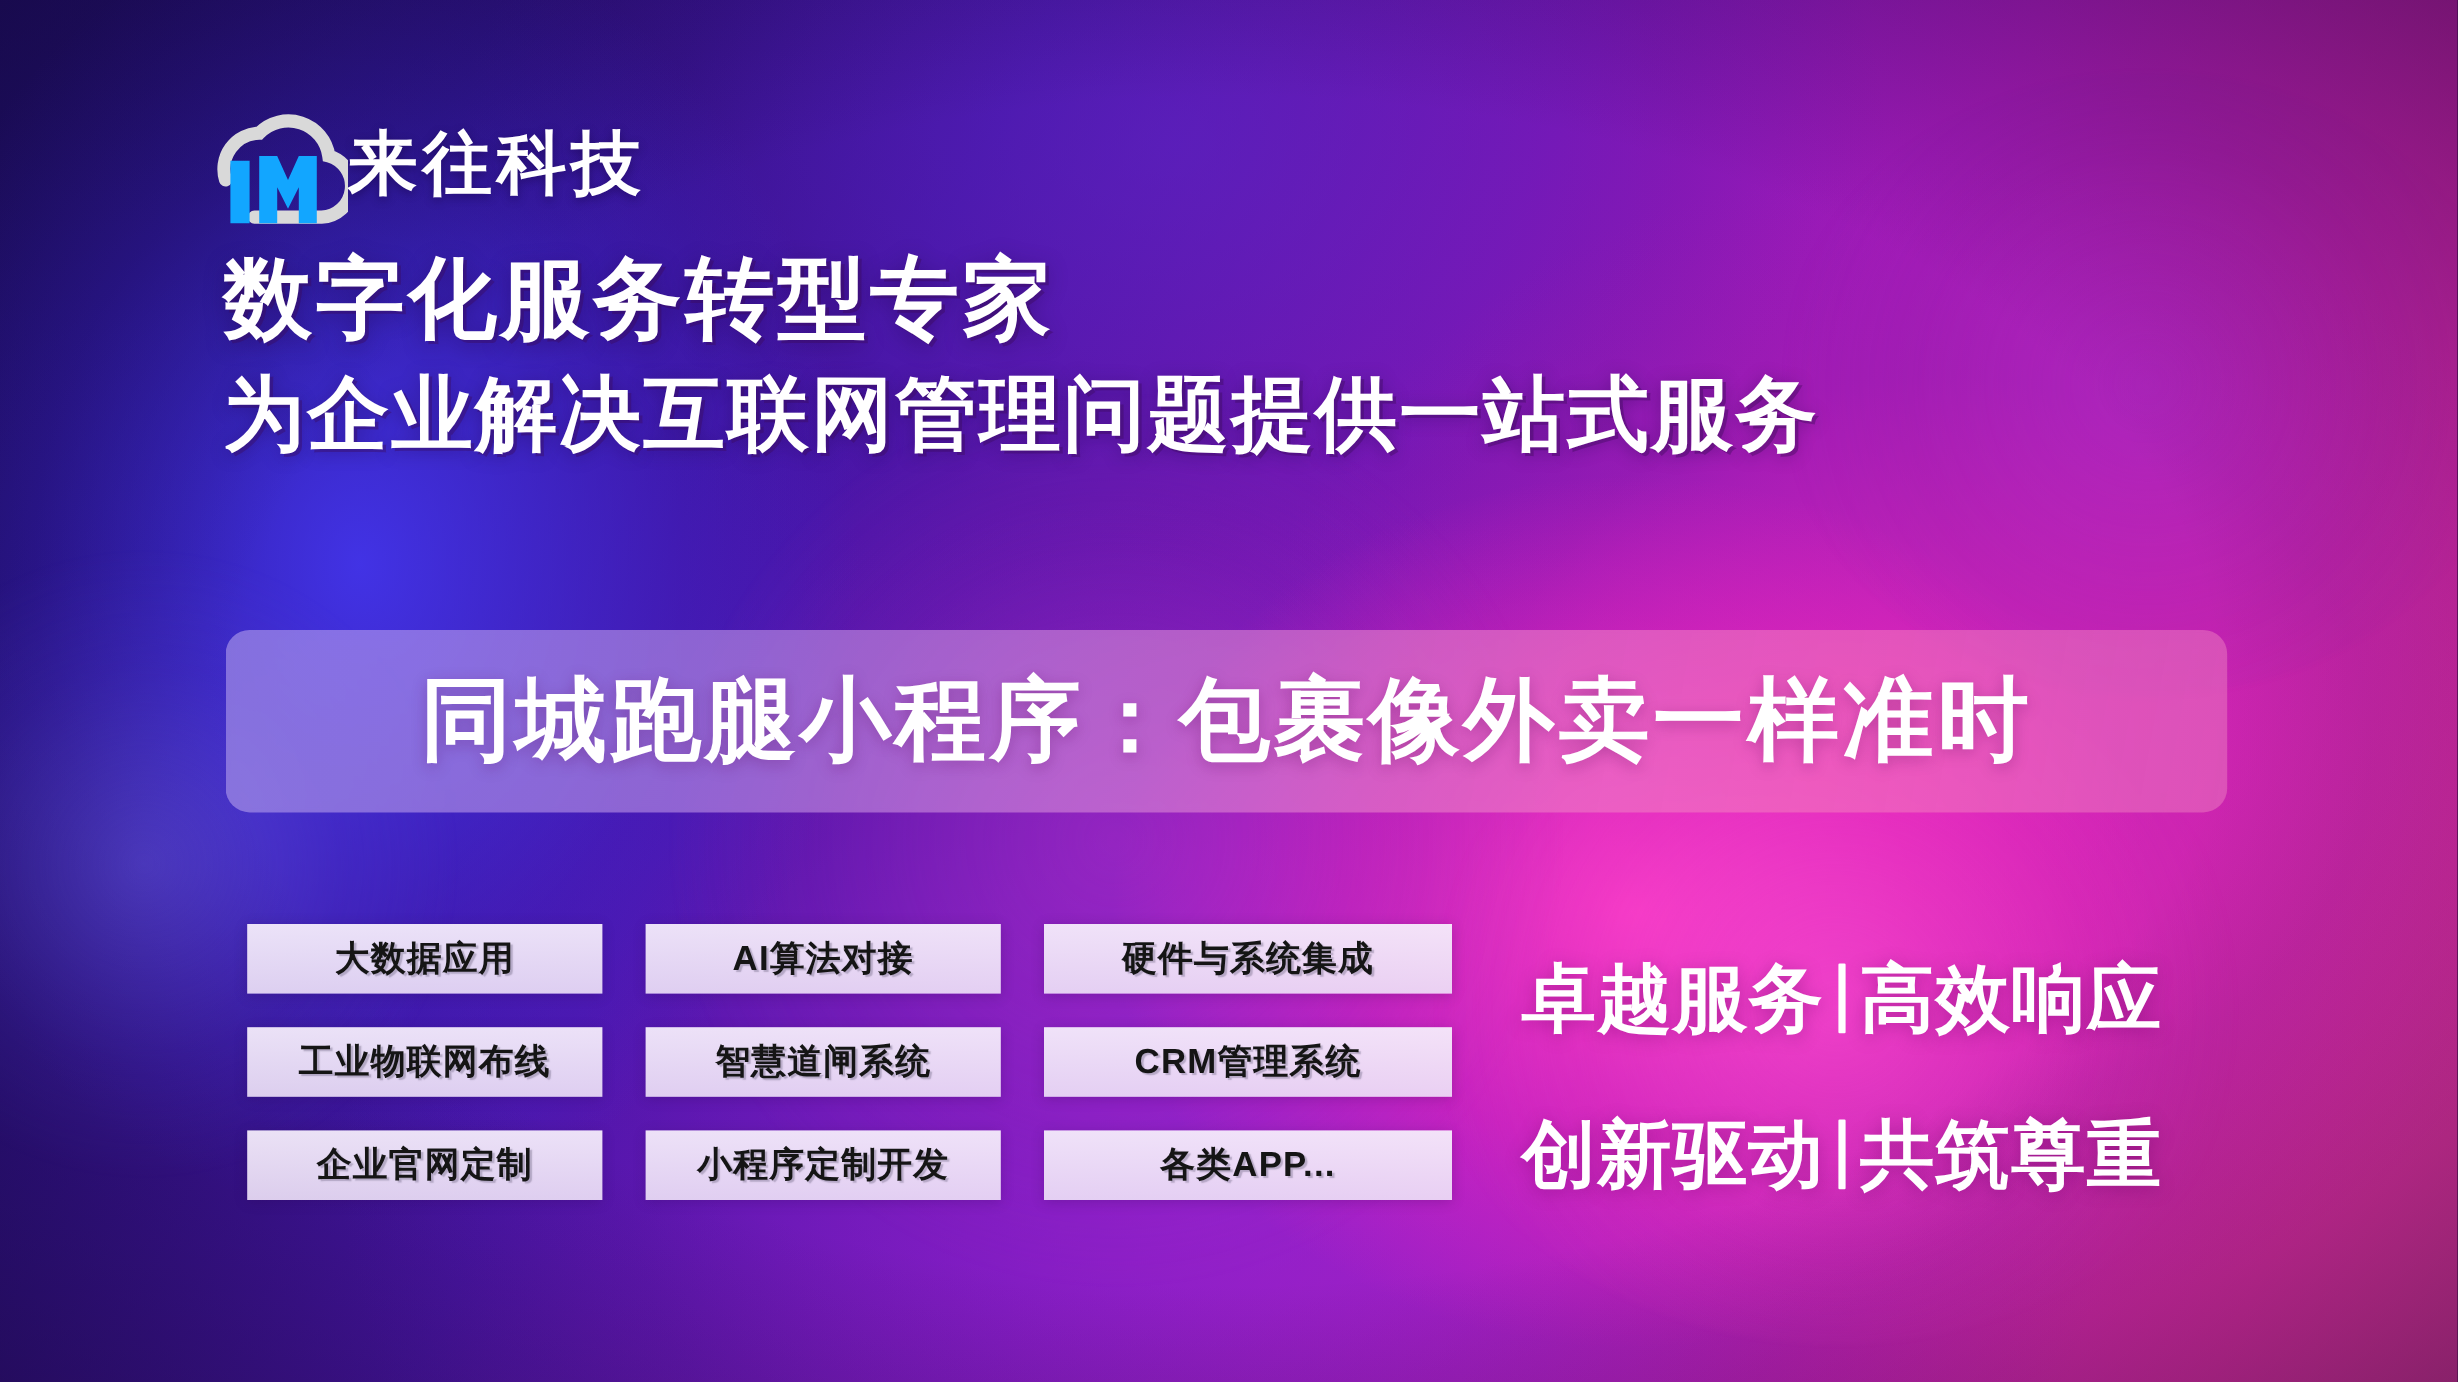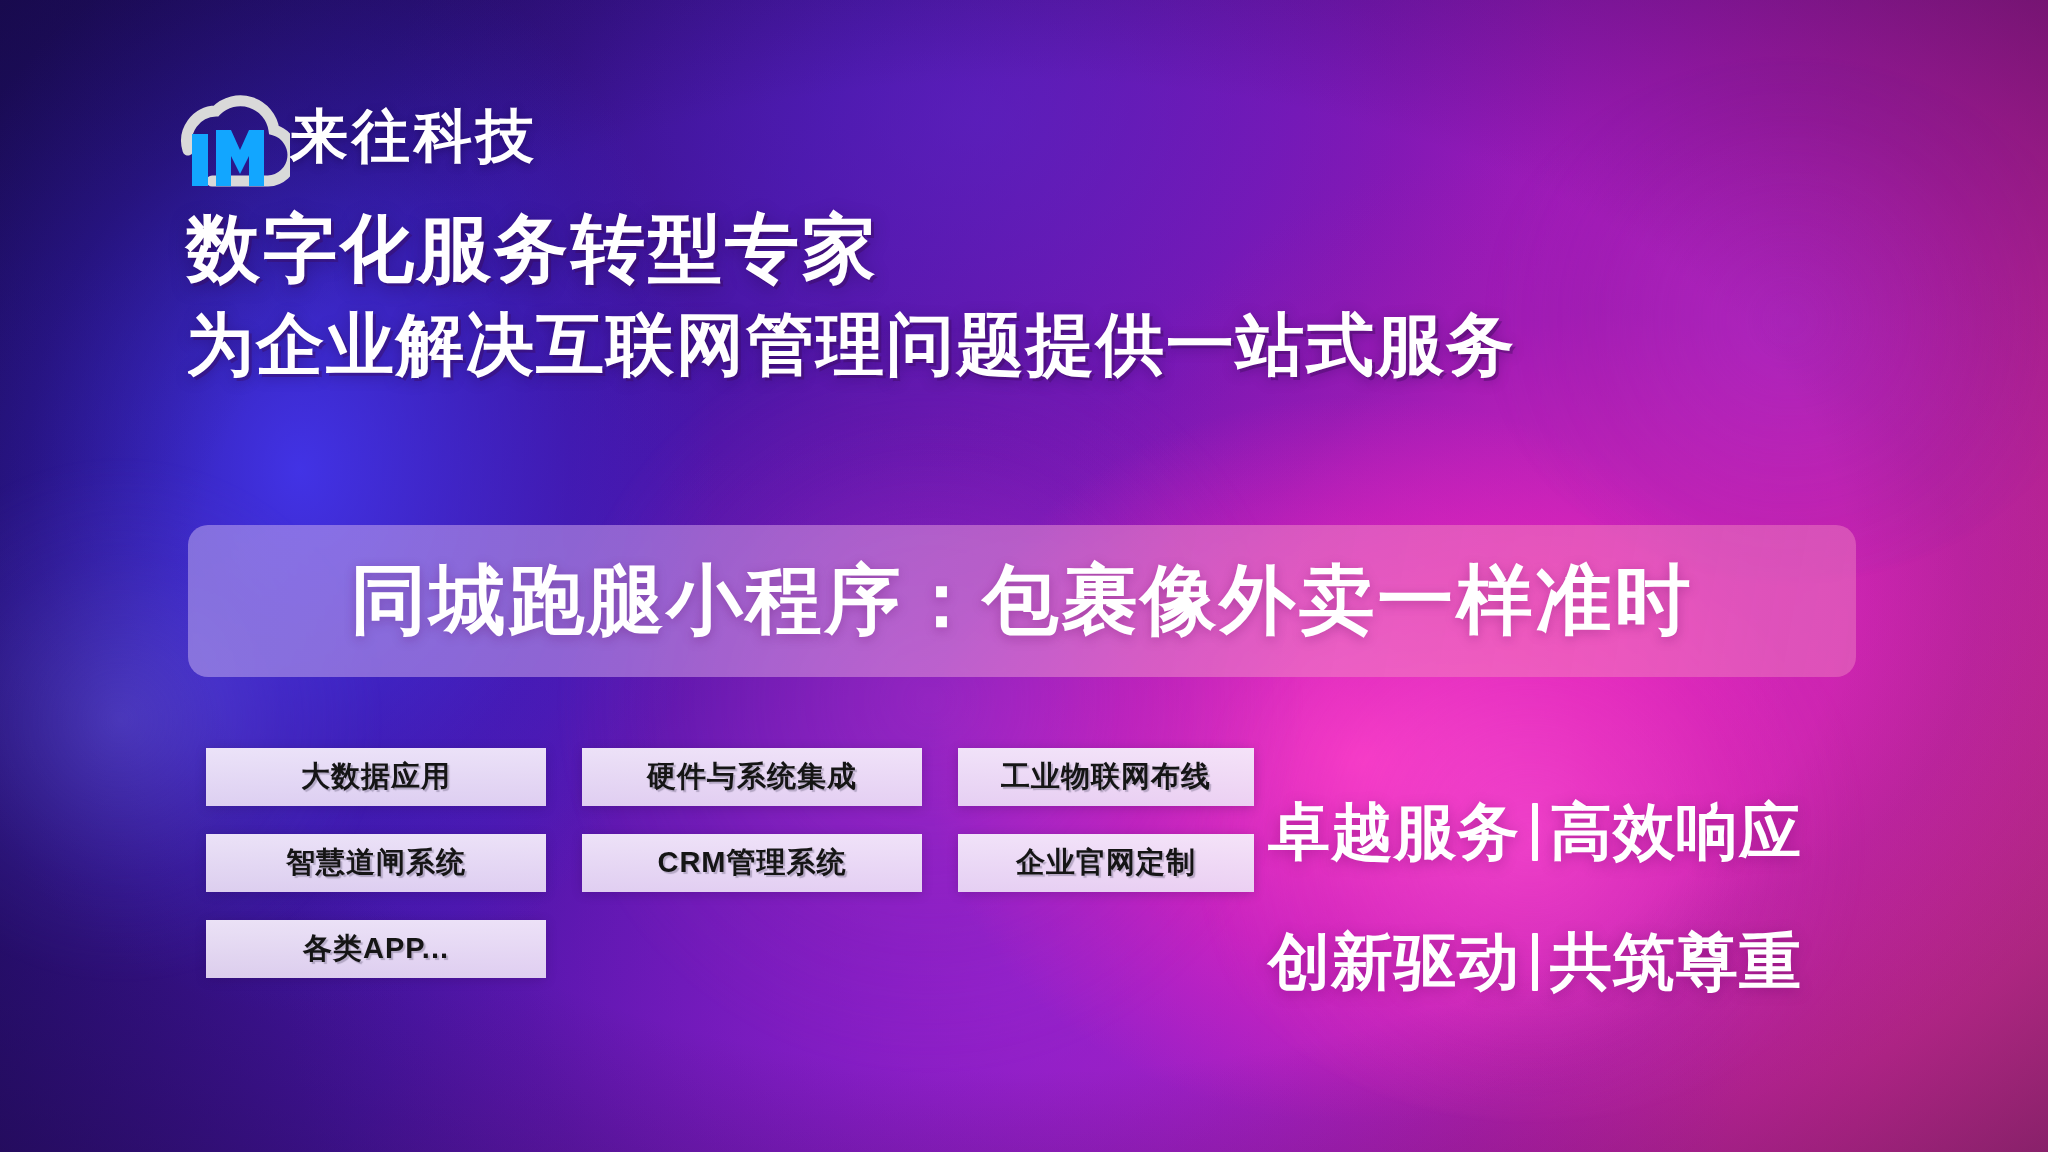--- a/index.html
+++ b/index.html
@@ -62,21 +62,21 @@
     backdrop-filter:blur(2px);
     display:flex;align-items:center;justify-content:center;
   }
   .banner-text{
     font-size:76px;font-weight:700;color:#ffffff;letter-spacing:3px;white-space:nowrap;
     text-shadow:0 3px 12px rgba(90,10,90,0.30);
   }
 
   
   .tags{
-    position:absolute;left:206px;top:748px;
+    position:absolute;left:206px;top:770px;
     display:grid;grid-template-columns:repeat(3, auto);
     column-gap:36px;row-gap:28px;
   }
   .tag{
     height:58px;display:flex;align-items:center;justify-content:center;
     padding:0 26px;min-width:244px;
     background:linear-gradient(180deg, rgba(246,238,252,0.94) 0%, rgba(238,226,248,0.90) 100%);
     color:#151515;font-size:29px;font-weight:700;letter-spacing:1px;white-space:nowrap;
     text-shadow:2px 2px 1px rgba(120,110,140,0.45);
     box-shadow:0 2px 10px rgba(40,0,70,0.22);
@@ -118,27 +118,29 @@
 
   <div class="h1">数字化服务转型专家</div>
   <div class="h2">为企业解决互联网管理问题提供一站式服务</div>
 
   <div class="banner">
     <span class="banner-text">同城跑腿小程序：包裹像外卖一样准时</span>
   </div>
 
   <div class="tags">
     <div class="tag">大数据应用</div>
+    <div class="tag">AI算法对接</div>
     <div class="tag col3-item" style="min-width:288px">硬件与系统集成</div>
 
     <div class="tag">工业物联网布线</div>
     <div class="tag">智慧道闸系统</div>
     <div class="tag" style="min-width:288px">CRM管理系统</div>
 
     <div class="tag">企业官网定制</div>
+    <div class="tag">小程序定制开发</div>
     <div class="tag" style="min-width:288px">各类APP...</div>
   </div>
 
   <div class="slogan">
     <div class="slogan-line">
       <span>卓越服务</span>
       <span class="sep"></span>
       <span>高效响应</span>
     </div>
     <div class="slogan-line">

